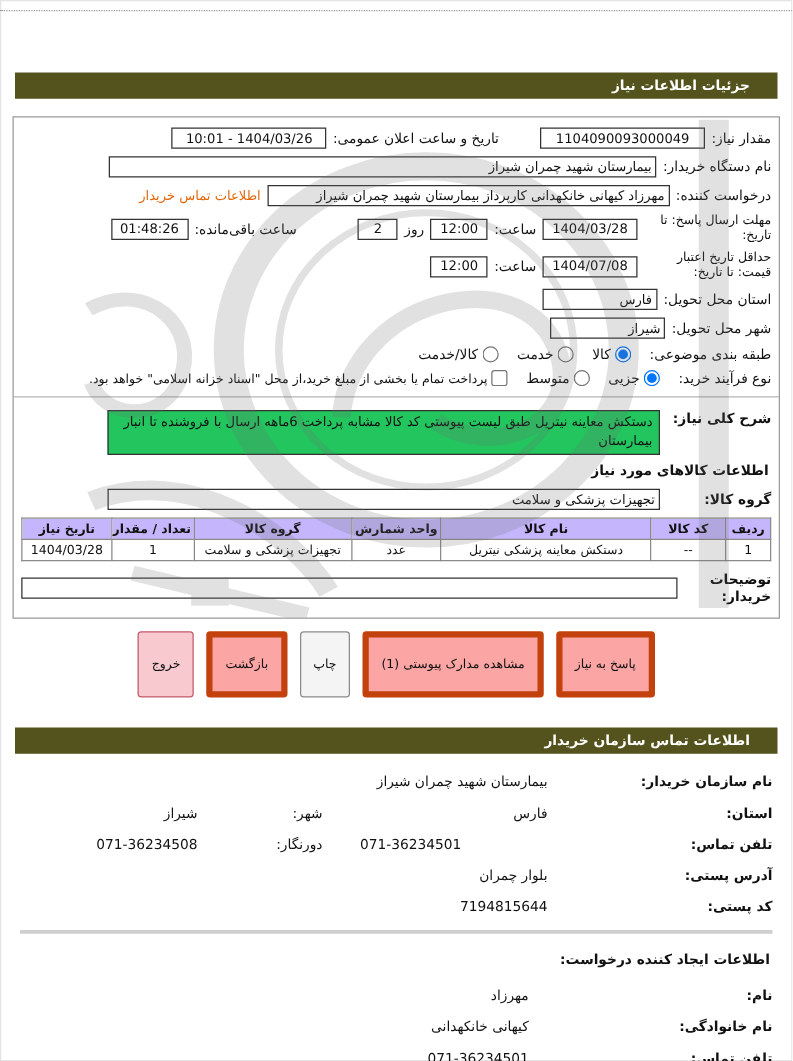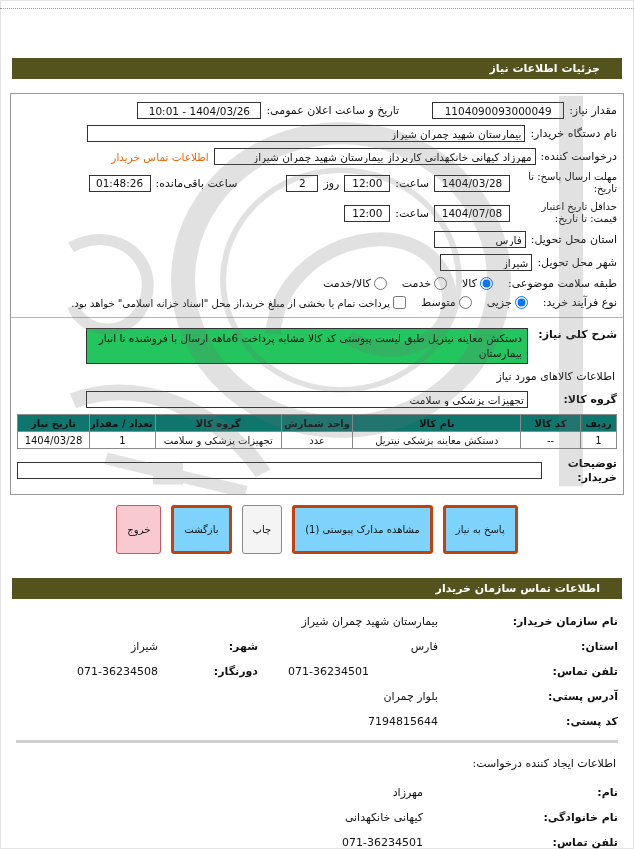--- a/index.html
+++ b/index.html
@@ -17,35 +17,35 @@
 .lbl2{width:102px;font-size:10px;line-height:1.2;white-space:normal}
 .inp{border:1px solid #333;height:17px;font-size:10.5px;padding:0 3px;font-family:inherit;background:#fff;direction:rtl;text-align:right;color:#111}
 .ctr{text-align:center}
 .gap30{margin-right:28px}
 .gap40{margin-right:44px}
 .opt{display:flex;align-items:flex-end;gap:3px;margin-right:10px}
 .note{font-size:10px;white-space:nowrap}
 .inner-hr{border-top:1px solid #b5b5b5;margin:8px -6px 10px}
 .descbox{border:1px solid #333;width:442px;min-height:32px;padding:2px 5px;font-size:10.5px;background:#22c55e;line-height:1.45}
 .b{font-weight:bold}
-.sect-title{font-weight:normal;margin:2px 2px 8px}
+.sect-title{font-weight:bold;margin:2px 2px 8px}
 .link-orange{color:#e4690e;cursor:pointer;font-size:10.5px;white-space:nowrap}
 .gtable{width:100%;border-collapse:collapse;margin-top:4px;font-size:10px;table-layout:fixed}
 .gtable th,.gtable td{border:1px solid #8a8a8a;height:17px;text-align:center;padding:1px 2px;overflow:hidden;white-space:nowrap}
-.gtable th{background:#0f766e;font-weight:bold}
+.gtable th{background:#c4b5fd;font-weight:bold}
 .btns{display:flex;justify-content:center;gap:10px;margin-top:10px;direction:rtl}
 .btn{font-family:inherit;font-size:10px;padding:16px 10px;border-radius:3px;cursor:pointer;color:#111}
-.btn-green{background:#7dd3fc;border:3px solid #c2410c}
+.btn-green{background:#fca5a5;border:5px solid #c2410c}
 .btn-plain{background:#f4f4f4;border:1px solid #8a8a8a}
 .btn-pink{background:#f9c9d0;border:1px solid #c05a68}
 .contact{padding:16px 16px 0}
 .crow{display:flex;align-items:center;margin-bottom:12px}
 .cl{width:180px;font-weight:bold}
 .cl-wide{width:195px}
-.cl2{width:100px;font-weight:bold;margin-right:30px}
+.cl2{width:100px;font-weight:normal;margin-right:30px}
 .cv1{width:150px}
 .num{direction:ltr;unicode-bidi:isolate}
 .divider{border-top:3px solid #cfcfcf;margin:4px 0 14px}
 </style>
 </head>
 <body>
 
 <div class="page">
   <div class="top-dotted"></div>
 
@@ -109,21 +109,21 @@
       <span class="lbl">استان محل تحویل:</span>
       <input class="inp" style="width: 92px;" value="فارس">
     </div>
 
     <div class="frow">
       <span class="lbl">شهر محل تحویل:</span>
       <input class="inp" style="width: 92px;" value="شیراز">
     </div>
 
     <div class="frow">
-      <span class="lbl">طبقه سلامت موضوعی:</span>
+      <span class="lbl">طبقه بندی موضوعی:</span>
       <span class="opt">
         <input type="radio" name="cls" checked="" style="">
         <span>کالا</span>
       </span>
       <span class="opt">
         <input type="radio" name="cls" style="">
         <span>خدمت</span>
       </span>
       <span class="opt">
         <input type="radio" name="cls" style="">

